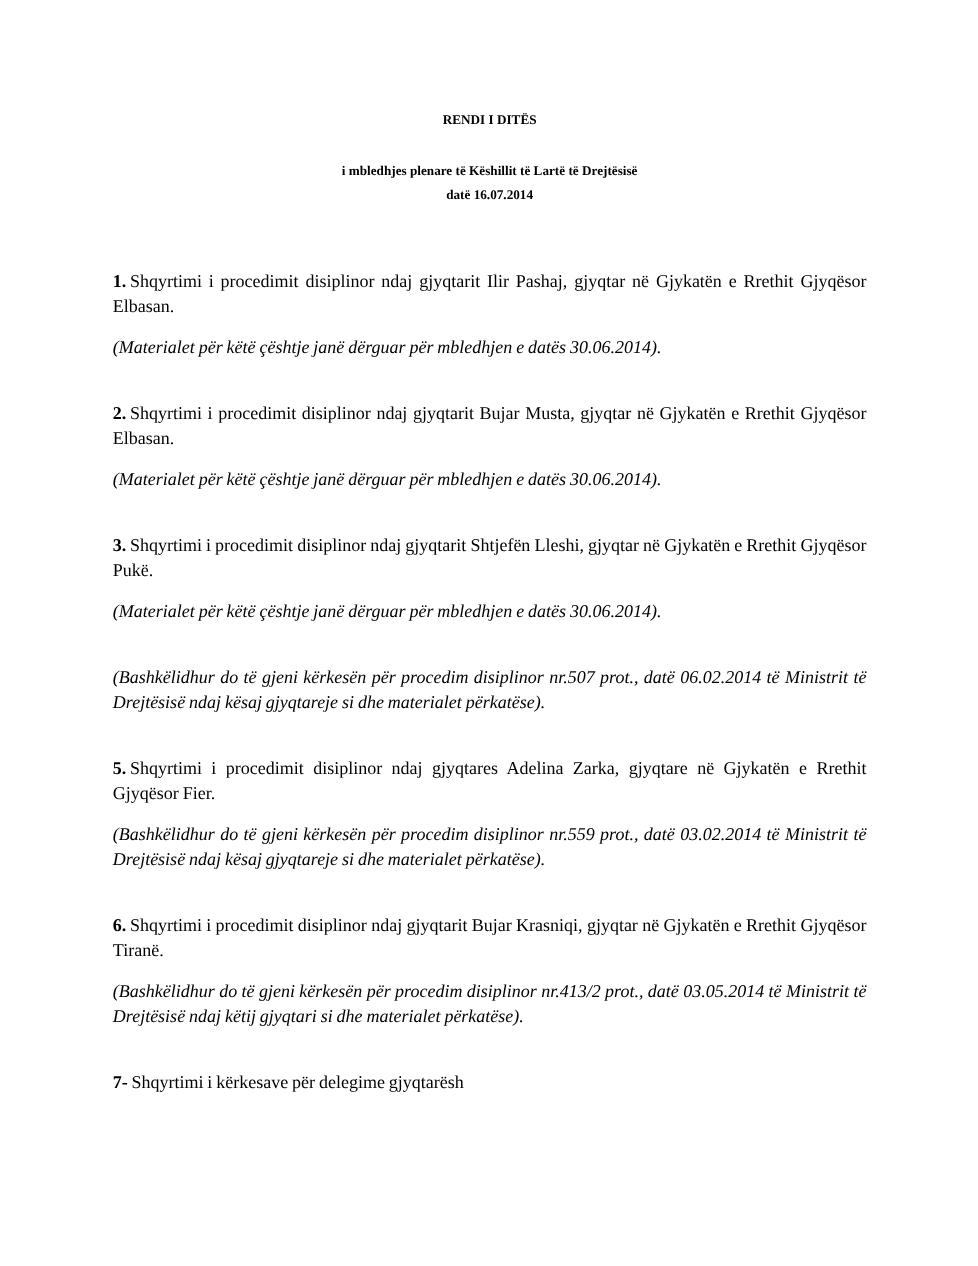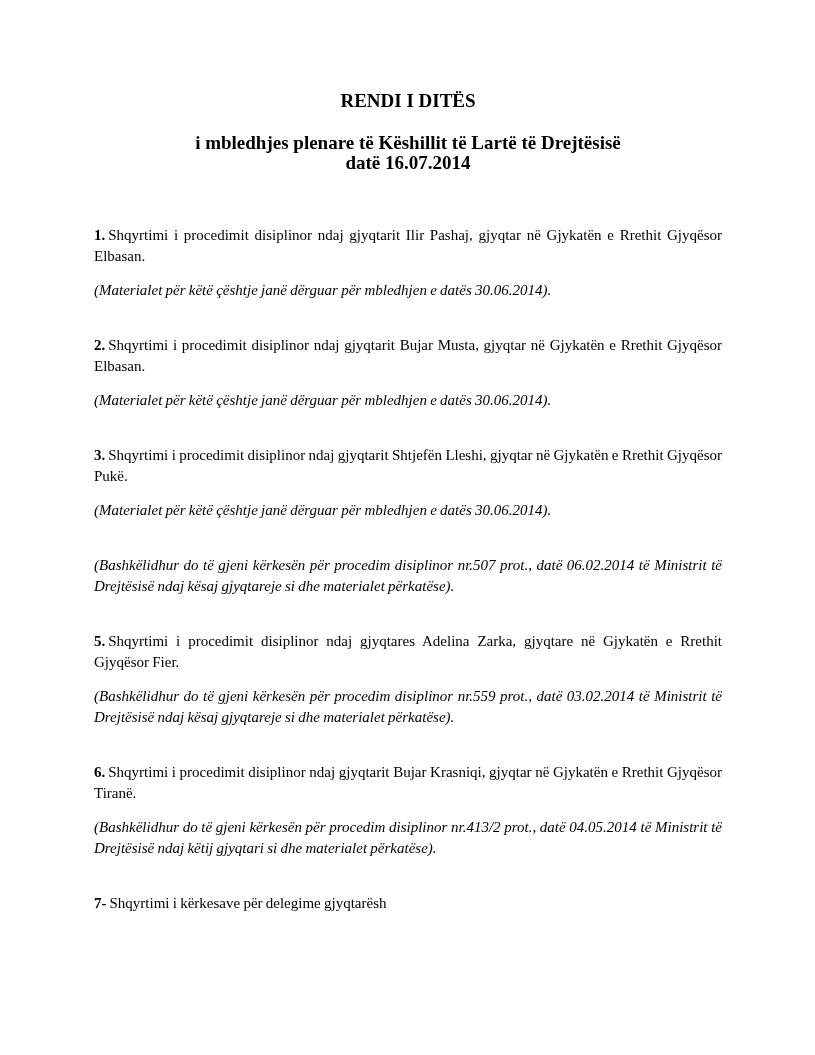--- a/index.html
+++ b/index.html
@@ -10,28 +10,28 @@
     box-sizing: border-box;
     background: #ffffff;
     color: #000000;
     padding: 90px 93px 0 94px;
     font-family: "Liberation Serif", serif;
     font-size: 15px;
     overflow: hidden;
   }
   .doc-title {
     margin: 0 0 22px 0;
-    font-size: 19px;
+    font-size: 11px;
     line-height: 21px;
     font-weight: bold;
     text-align: center;
   }
   .doc-subtitle, .doc-dateline {
     margin: 0;
-    font-size: 19px;
+    font-size: 11px;
     line-height: 20px;
     font-weight: bold;
     text-align: center;
   }
   .doc-dateline { margin-bottom: 52px; }
   .item-text {
     margin: 0 0 13px 0;
     line-height: 21px;
     text-align: justify;
     word-spacing: -0.5px;
@@ -74,20 +74,20 @@
     <p class="item-note">(Bashkëlidhur do të gjeni kërkesën për procedim disiplinor nr.507 prot., datë 06.02.2014 të Ministrit të Drejtësisë ndaj kësaj gjyqtareje si dhe materialet përkatëse).</p>
   </div>
 
   <div>
     <p class="item-text"><b class="num">5.</b><span>Shqyrtimi i procedimit disiplinor ndaj gjyqtares Adelina Zarka, gjyqtare në Gjykatën e Rrethit Gjyqësor Fier.</span></p>
     <p class="item-note">(Bashkëlidhur do të gjeni kërkesën për procedim disiplinor nr.559 prot., datë 03.02.2014 të Ministrit të Drejtësisë ndaj kësaj gjyqtareje si dhe materialet përkatëse).</p>
   </div>
 
   <div>
     <p class="item-text"><b class="num">6.</b><span>Shqyrtimi i procedimit disiplinor ndaj gjyqtarit Bujar Krasniqi, gjyqtar në Gjykatën e Rrethit Gjyqësor Tiranë.</span></p>
-    <p class="item-note">(Bashkëlidhur do të gjeni kërkesën për procedim disiplinor nr.413/2 prot., datë 04.05.2014 të Ministrit të Drejtësisë ndaj këtij gjyqtari si dhe materialet përkatëse).</p>
+    <p class="item-note">(Bashkëlidhur do të gjeni kërkesën për procedim disiplinor nr.413/2 prot., datë 03.05.2014 të Ministrit të Drejtësisë ndaj këtij gjyqtari si dhe materialet përkatëse).</p>
   </div>
 
   <div>
     <p class="item-text item-last"><b class="num">7-</b><span>Shqyrtimi i kërkesave për delegime gjyqtarësh</span></p>
   </div>
 
 </div>
 
 </body></html>

